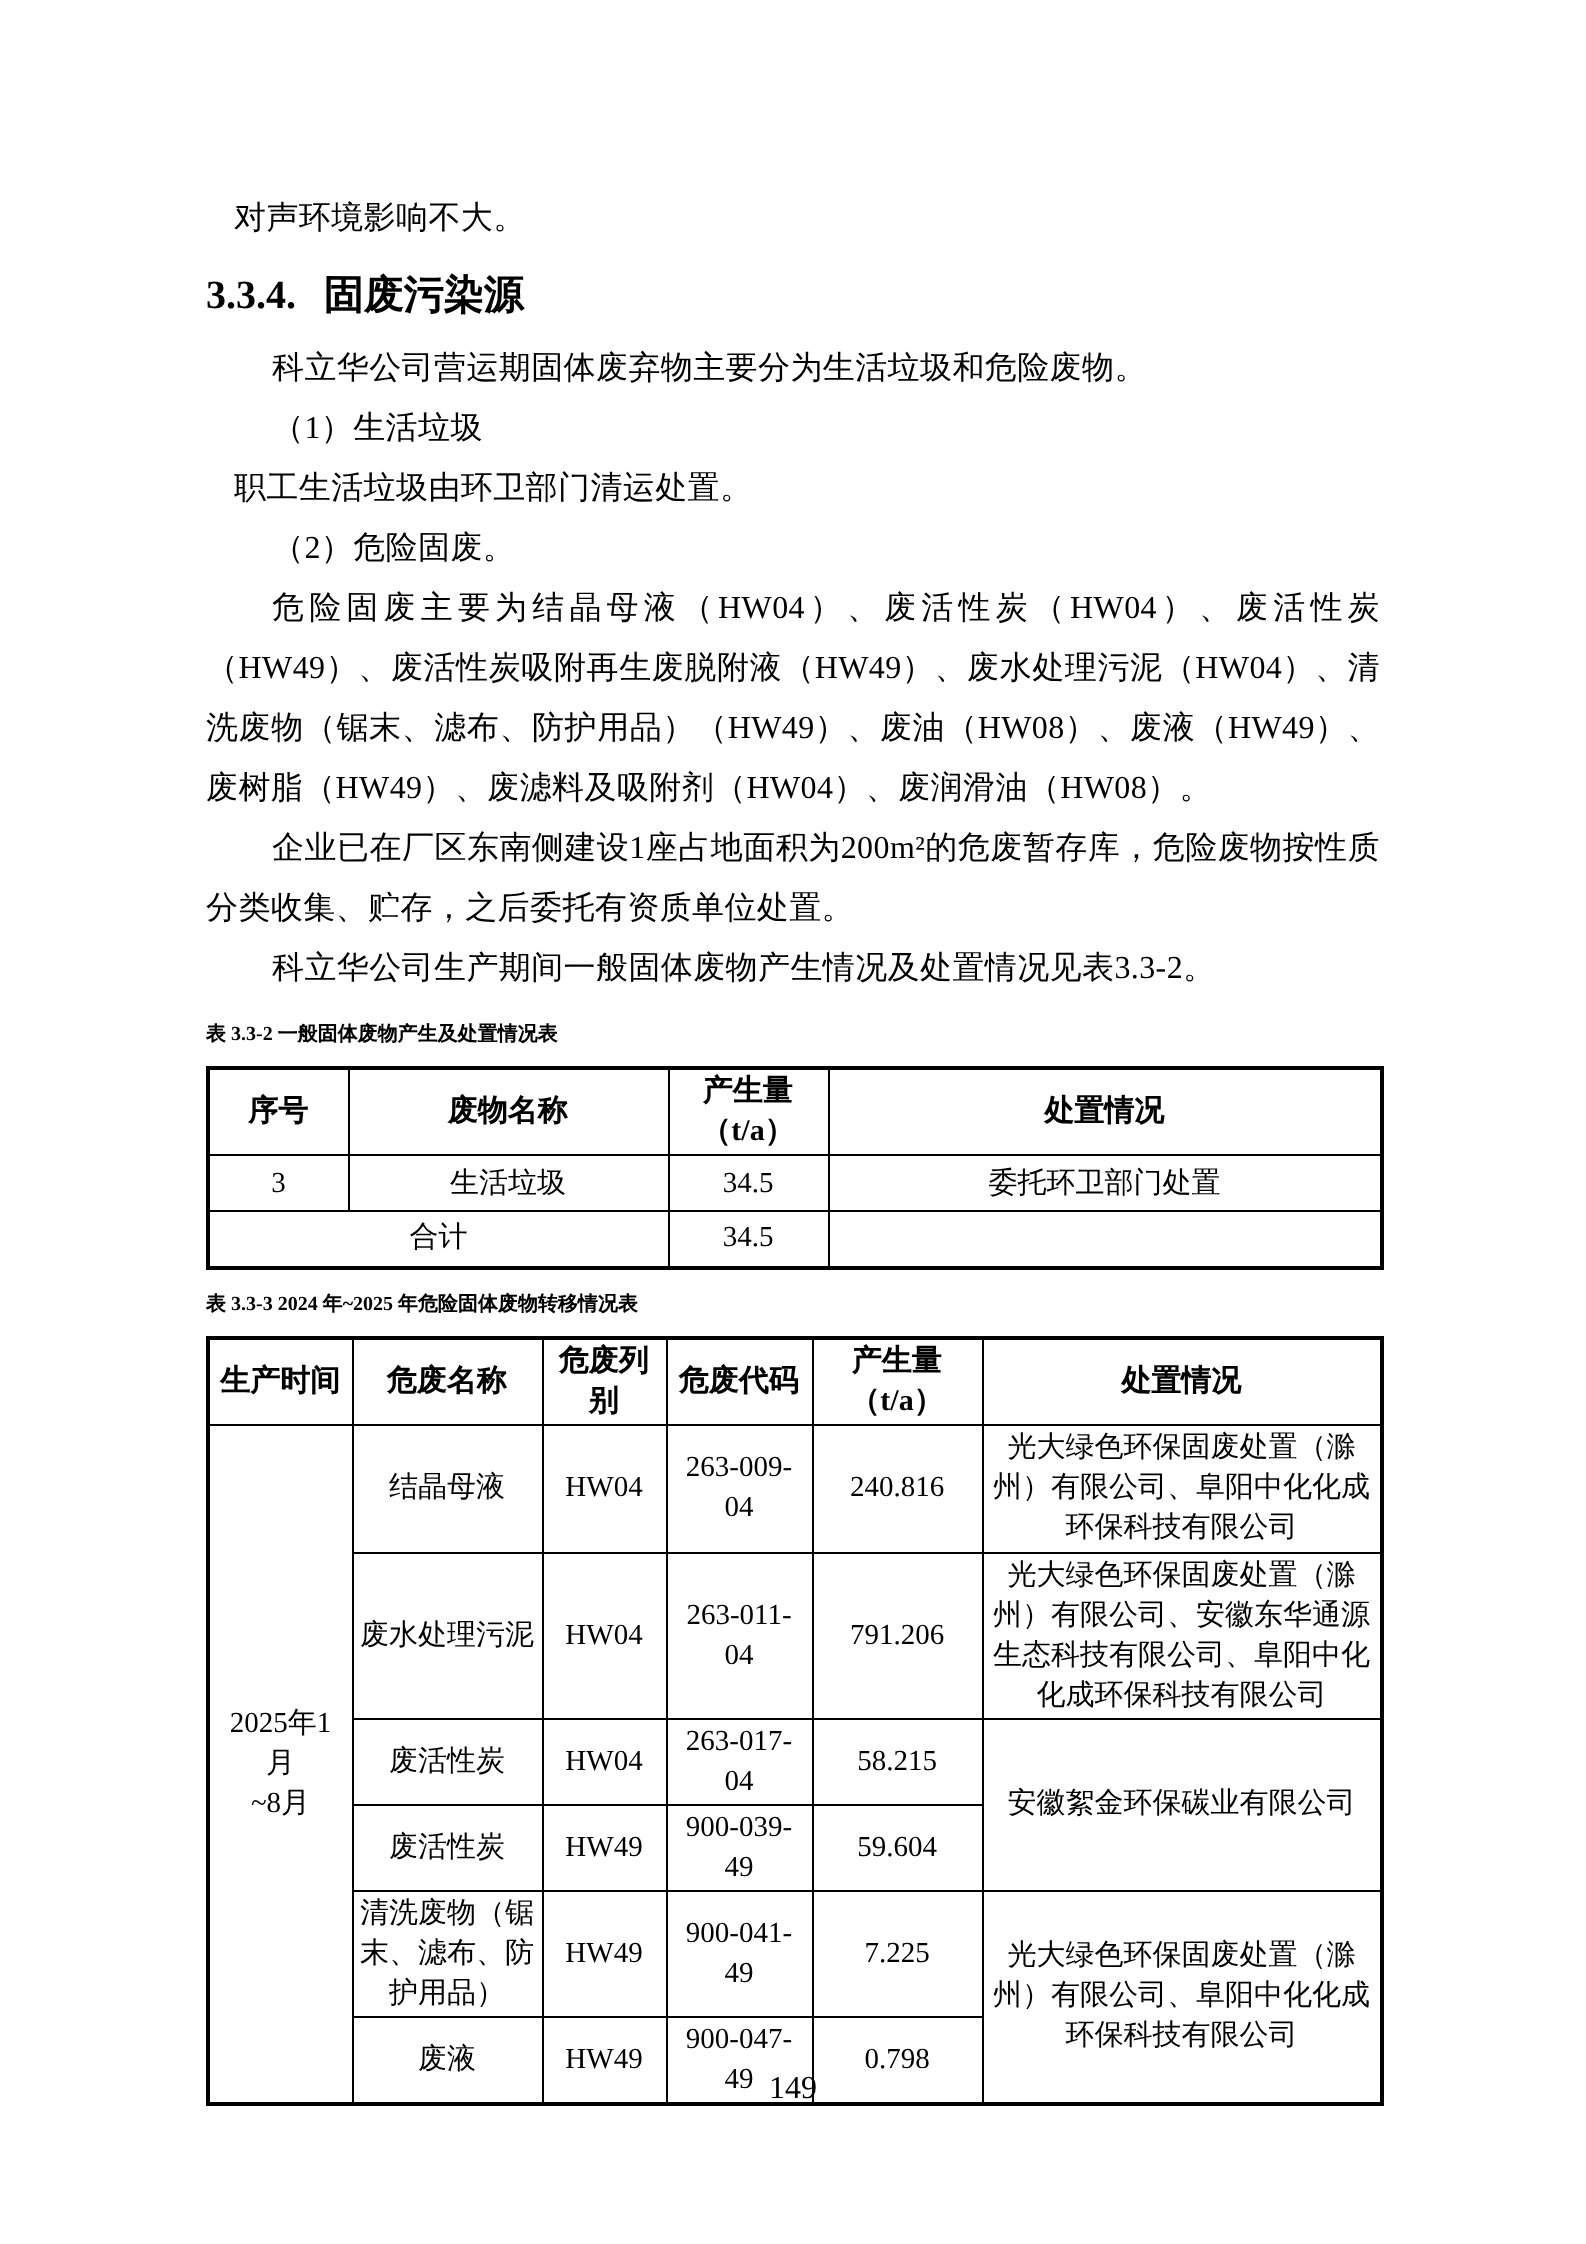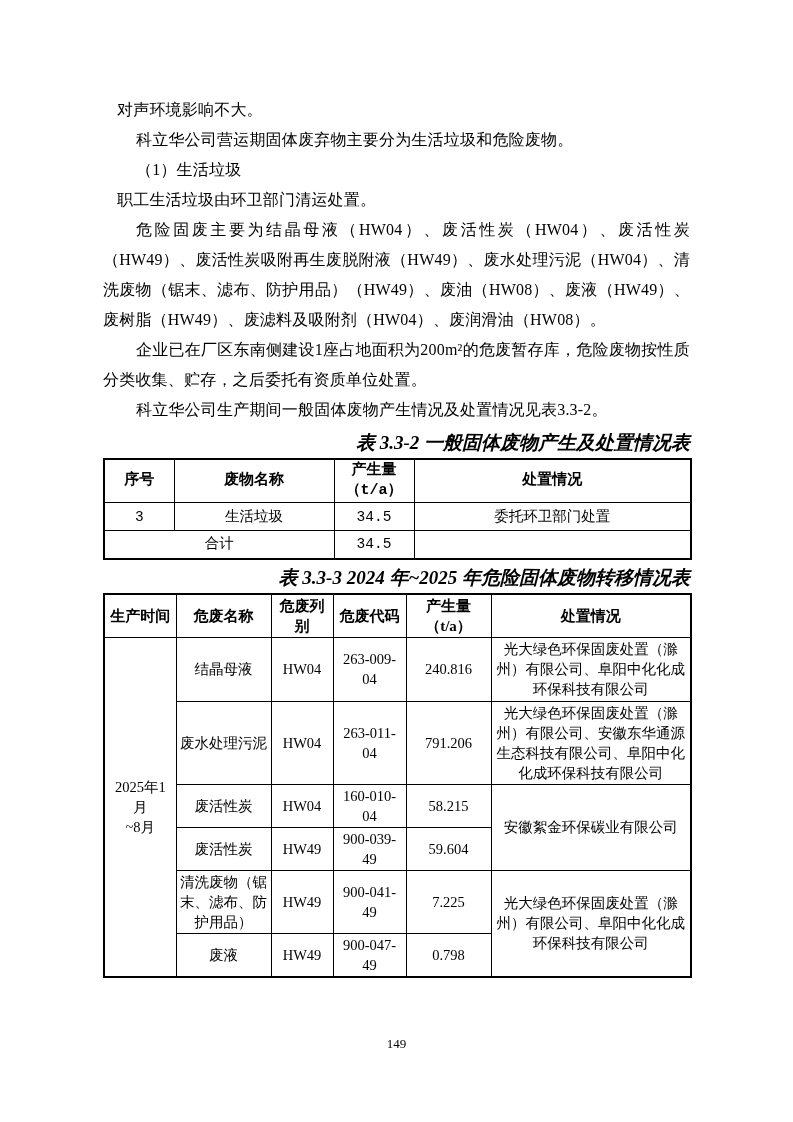--- a/index.html
+++ b/index.html
@@ -32,25 +32,24 @@
   .indent-small  { text-indent: 14px; }
   .section-heading {
     margin: 9px 0 7px 0;
     font-size: 20px;
     line-height: 29px;
     font-weight: bold;
   }
   .section-heading .sec-no { margin-right: 14px; }
   .table-title {
     margin: 7px 0 5px 0;
-    font-size: 19px;
+    font-size: 10px;
     line-height: 21px;
     font-weight: bold;
-    text-align: right;
-    font-style: italic;
+    text-align: left;
   }
   table.doc-table {
     border-collapse: collapse;
     table-layout: fixed;
     width: 587px;
     border: 2px solid #000;
     font-size: 14.5px;
   }
   table.doc-table th,
   table.doc-table td {
@@ -58,48 +57,50 @@
     text-align: center;
     vertical-align: middle;
     padding: 1px 3px;
     line-height: 20px;
     overflow: hidden;
   }
   table.doc-table th {
     font-weight: bold;
     font-size: 15px;
   }
-  #table1 tr { height: 28px; font-family: Liberation Mono, monospace; }
+  #table1 tr { height: 28px; }
   #table2 tr.h-row  { height: 27px; }
   #table2 tr.row-0  { height: 64px; }
   #table2 tr.row-1  { height: 79px; }
   #table2 tr.row-2  { height: 25px; }
   #table2 tr.row-3  { height: 25px; }
   #table2 tr.row-4  { height: 62px; }
   #table2 tr.row-5  { height: 25px; }
   .page-number {
     position: absolute;
     left: 0;
     right: 0;
     top: 1036px;
     text-align: center;
-    font-size: 13px;
+    font-size: 16px;
   }
 </style>
 </head>
 <body>
 
 <div class="page">
 
   <p class="body-text indent-small">对声环境影响不大。</p>
 
+  <h2 class="section-heading"><span class="sec-no">3.3.4.</span><span>固废污染源</span></h2>
 
   <p class="body-text indent-normal">科立华公司营运期固体废弃物主要分为生活垃圾和危险废物。</p>
   <p class="body-text indent-normal">（1）生活垃圾</p>
   <p class="body-text indent-small">职工生活垃圾由环卫部门清运处置。</p>
+  <p class="body-text indent-normal">（2）危险固废。</p>
   <p class="body-text indent-normal">危险固废主要为结晶母液（HW04）、废活性炭（HW04）、废活性炭（HW49）、废活性炭吸附再生废脱附液（HW49）、废水处理污泥（HW04）、清洗废物（锯末、滤布、防护用品）（HW49）、废油（HW08）、废液（HW49）、废树脂（HW49）、废滤料及吸附剂（HW04）、废润滑油（HW08）。</p>
   <p class="body-text indent-normal">企业已在厂区东南侧建设1座占地面积为200m²的危废暂存库，危险废物按性质分类收集、贮存，之后委托有资质单位处置。</p>
   <p class="body-text indent-normal">科立华公司生产期间一般固体废物产生情况及处置情况见表3.3-2。</p>
 
   <div class="table-title">表 3.3-2 一般固体废物产生及处置情况表</div>
 
   <table id="table1" class="doc-table">
     <colgroup>
       <col style="width:70px">
       <col style="width:160px">
@@ -161,21 +162,21 @@
     <tr class="row-1">
       <td>废水处理污泥</td>
       <td>HW04</td>
       <td>263-011-04</td>
       <td>791.206</td>
       <td>光大绿色环保固废处置（滁州）有限公司、安徽东华通源生态科技有限公司、阜阳中化化成环保科技有限公司</td>
     </tr>
     <tr class="row-2">
       <td>废活性炭</td>
       <td>HW04</td>
-      <td>160-010-04</td>
+      <td>263-017-04</td>
       <td>58.215</td>
       <td rowspan="2">安徽絮金环保碳业有限公司</td>
     </tr>
     <tr class="row-3">
       <td>废活性炭</td>
       <td>HW49</td>
       <td>900-039-49</td>
       <td>59.604</td>
     </tr>
     <tr class="row-4">

